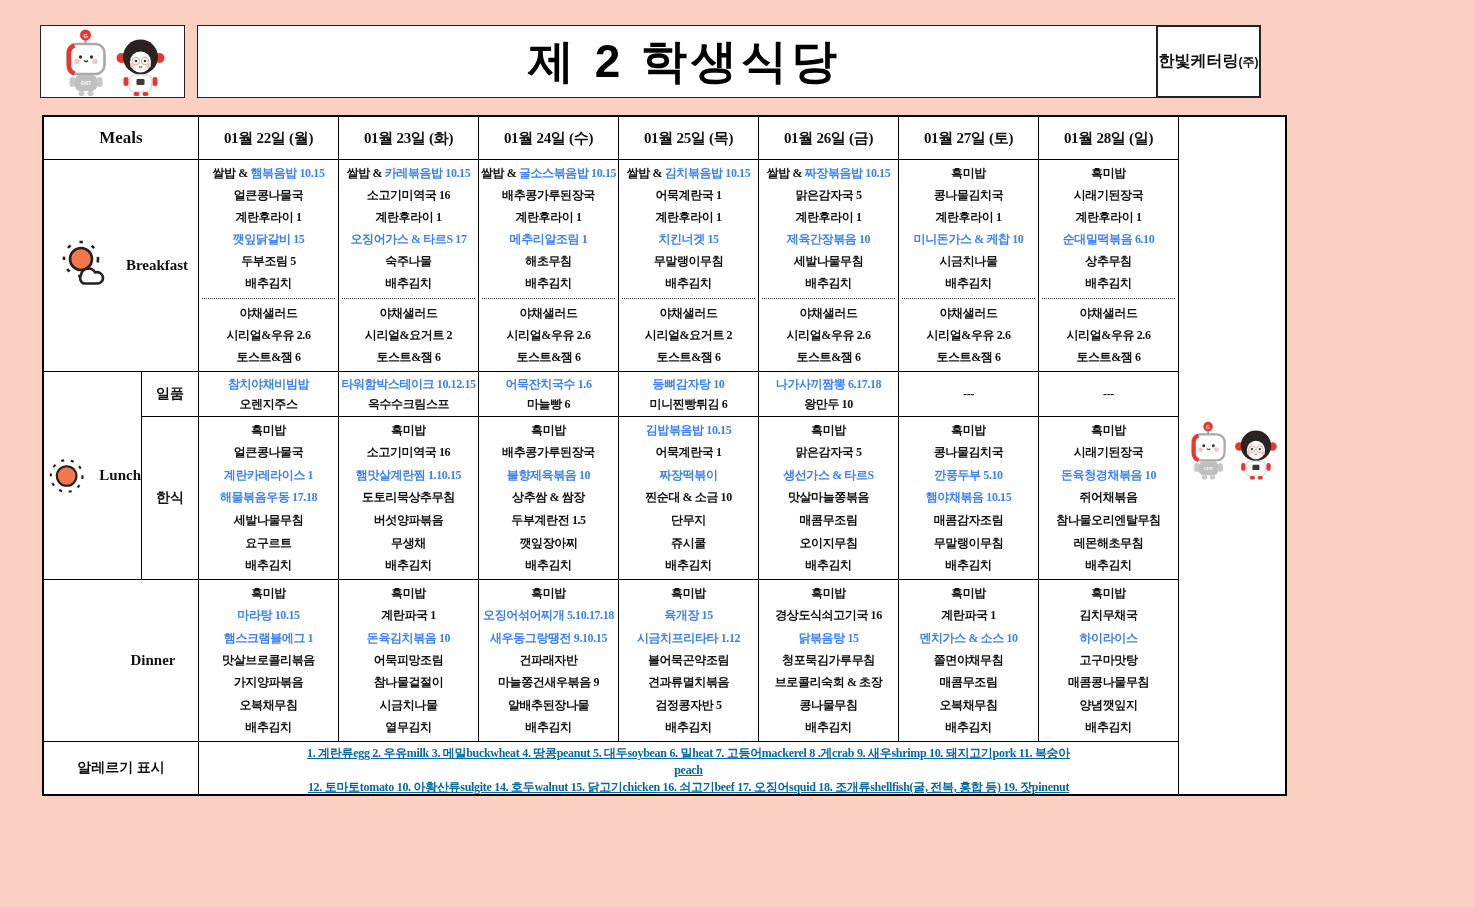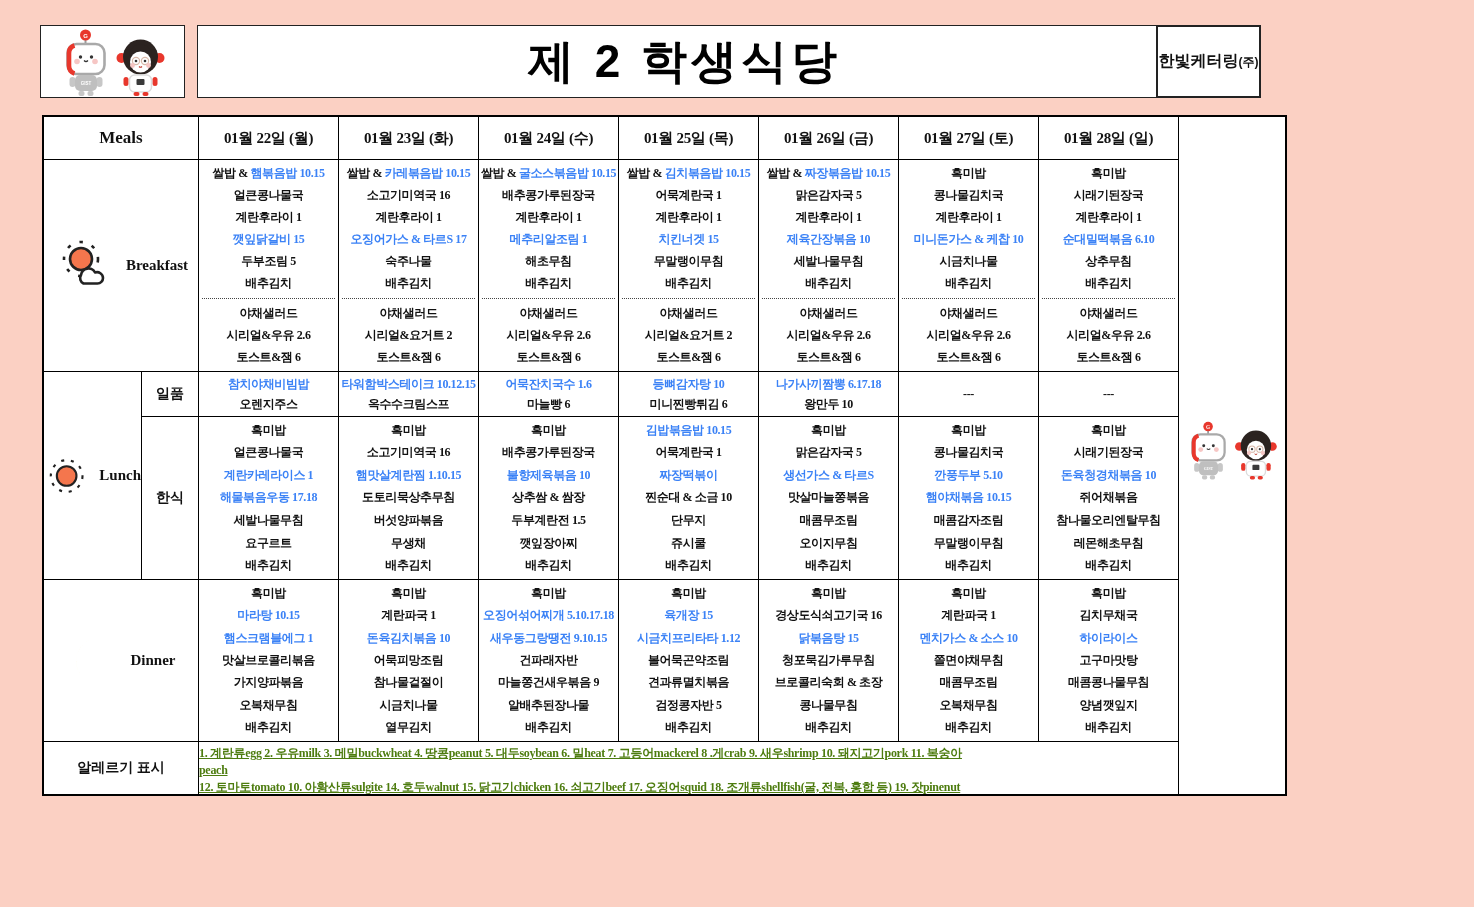--- a/index.html
+++ b/index.html
@@ -61,21 +61,21 @@
                        display:flex; align-items:flex-start; justify-content:center; }
   .meal-label { display:flex; flex-direction:row; align-items:center; justify-content:center; gap:10px; }
   .meal-label .ml-text { font-size:15px; font-weight:800; }
   .sub-label { display:flex; align-items:center; justify-content:center; font-size:14px; font-weight:800;text-align:right; }
   .menu { display:flex; flex-direction:column; justify-content:space-around; padding:2px 1px; }
   .mi { text-align:center; font-size:12px; font-weight:700; letter-spacing:-0.4px; white-space:nowrap; }
   .mi .red, .red { color:#3b82f6; }
   .dotted { border-top:1.5px dotted #444; margin:1px 2px; height:0; }
   .ilpum.center { justify-content:center; }
   .allergy-line {
-    text-align:left; color:#4d7c0f; font-size:12px; font-weight:700;
+    text-align:center; color:#0369a1; font-size:12px; font-weight:700;
     text-decoration:underline; line-height:17px; letter-spacing:-0.3px; white-space:nowrap;
   }
   .side-mascots { margin-top:302px; }
 </style>
 </head>
 <body>
 
 <svg width="0" height="0" style="position:absolute" aria-hidden="true">
   <defs>
     <g id="mascot-pair">

